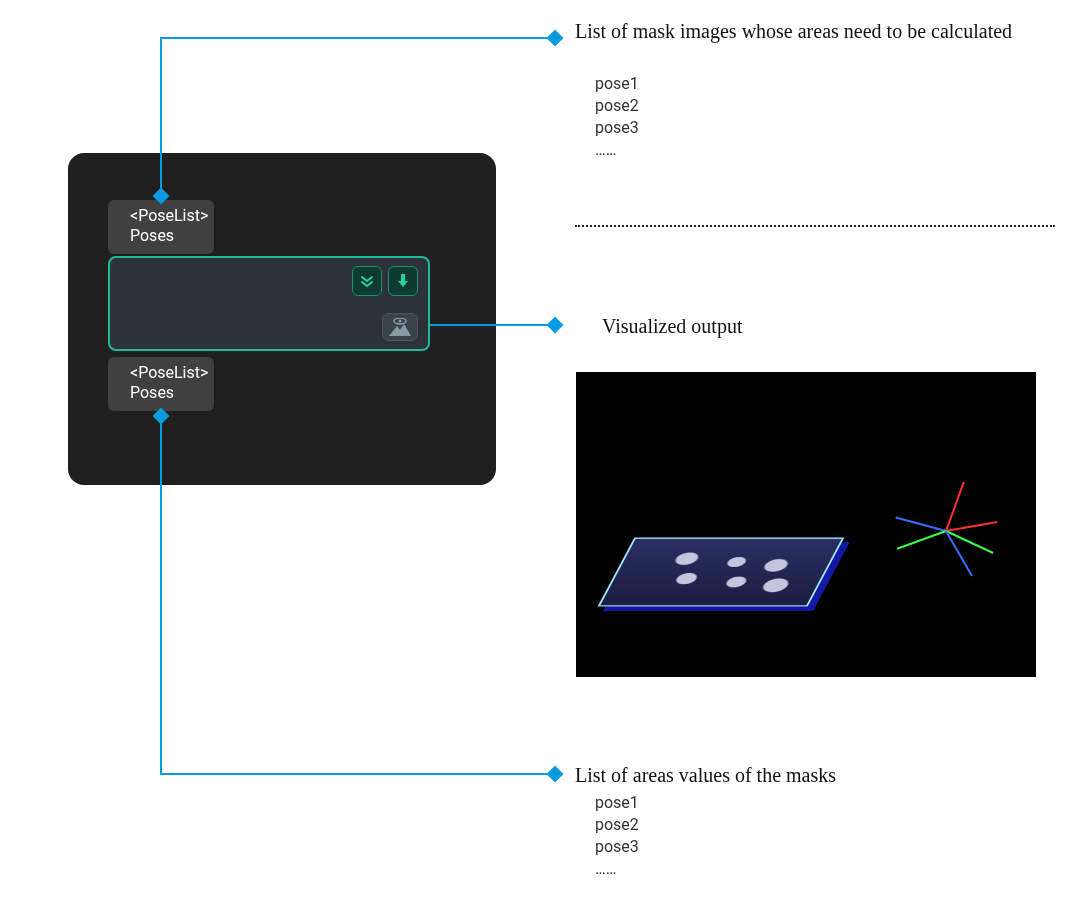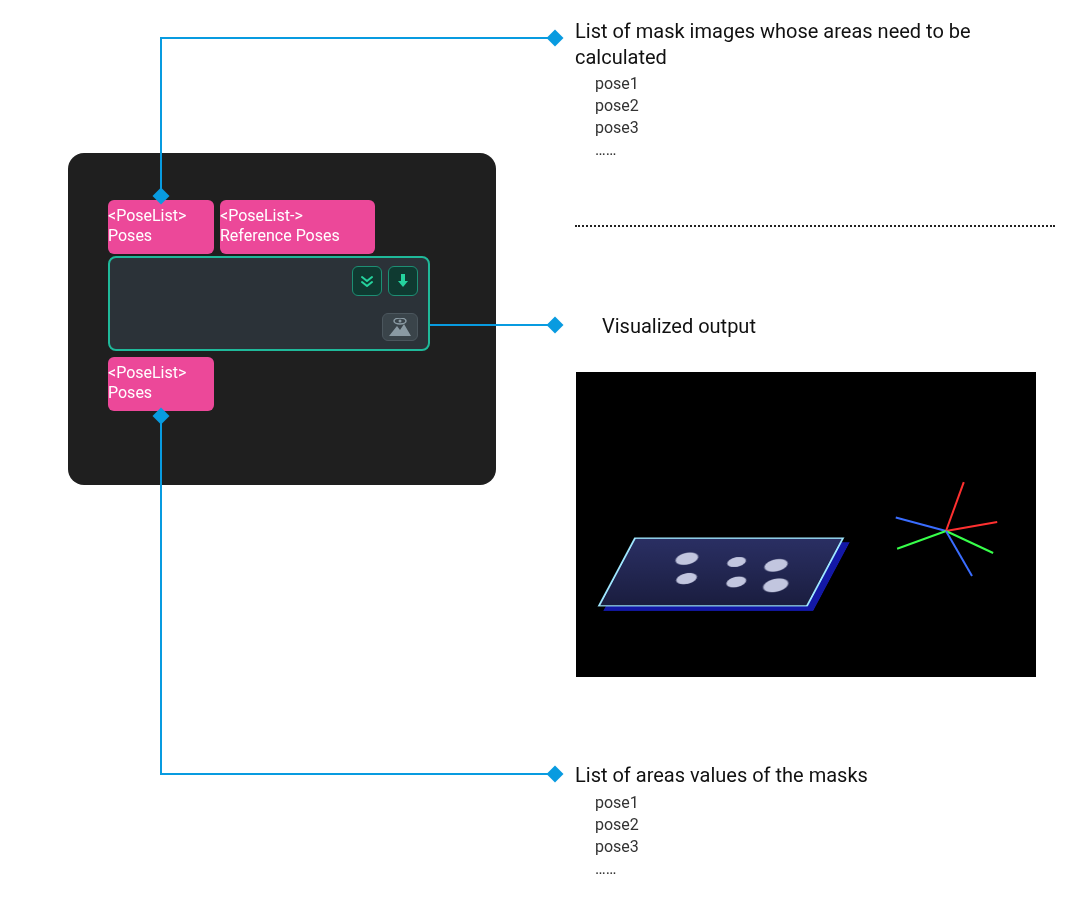--- a/index.html
+++ b/index.html
@@ -18,24 +18,24 @@
     left: 68px;
     top: 153px;
     width: 428px;
     height: 332px;
     background: #1f1f1f;
     border-radius: 16px;
   }
 
   .port {
     position: absolute;
-    background: #ec4899;
+    background: #404040;
     color: #fff;
     font-size: 16px;
-    padding: 6px 10px 8px 0;
+    padding: 6px 10px 8px 22px;
     border-radius: 6px;
     line-height: 1.25;
   }
   .port span { display: block; white-space: nowrap; }
 
   .node-body {
     position: absolute;
     left: 40px;
     top: 103px;
     width: 322px;
@@ -83,20 +83,21 @@
     background: #089be0;
     transform: rotate(45deg);
   }
 
   
   .anno-title {
     position: absolute;
     font-size: 20px;
     color: #111;
     line-height: 1.3;
+    font-family: Liberation Serif, serif;
   }
   .anno-item {
     font-size: 16px;
     color: #333;
     text-align: center;
   }
 
   .dotted-rule {
     position: absolute;
     border-top: 2px dotted #222;
@@ -140,24 +141,20 @@
 </head>
 <body>
 
 <div class="node-panel">
 
   <div class="port" style="left:40px; top:47px; width:106px;">
     <span>&lt;PoseList&gt;</span>
     <span>Poses</span>
   </div>
 
-  <div class="port" style="left:152px; top:47px; width:155px;">
-    <span>&lt;PoseList-&gt;</span>
-    <span>Reference Poses</span>
-  </div>
 
   <div class="node-body">
 
     <div class="btn btn-green" style="right:46px; top:8px;">
       <svg width="16" height="16" viewBox="0 0 16 16" fill="none">
         <path d="M3 4l5 4 5-4M3 9l5 4 5-4" stroke="#25d39e" stroke-width="2" stroke-linecap="round" stroke-linejoin="round"></path>
       </svg>
     </div>
 
     <div class="btn btn-green" style="right:10px; top:8px;">

